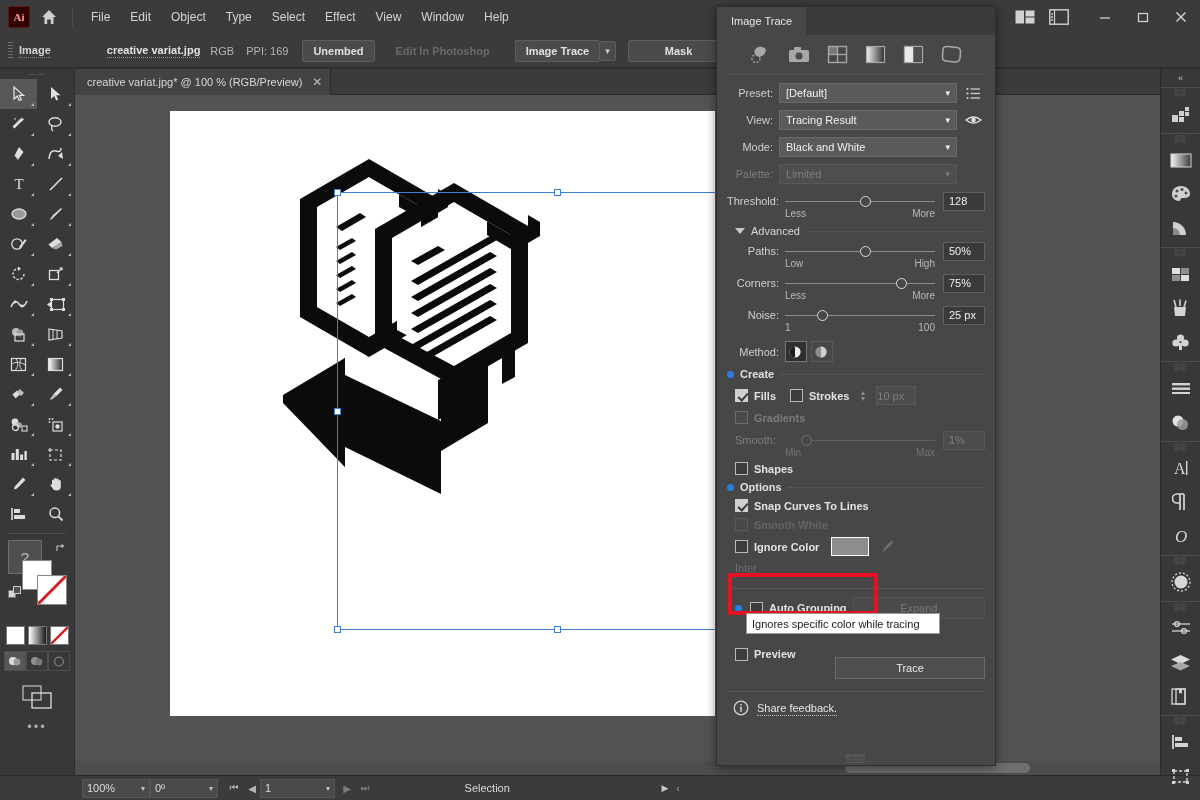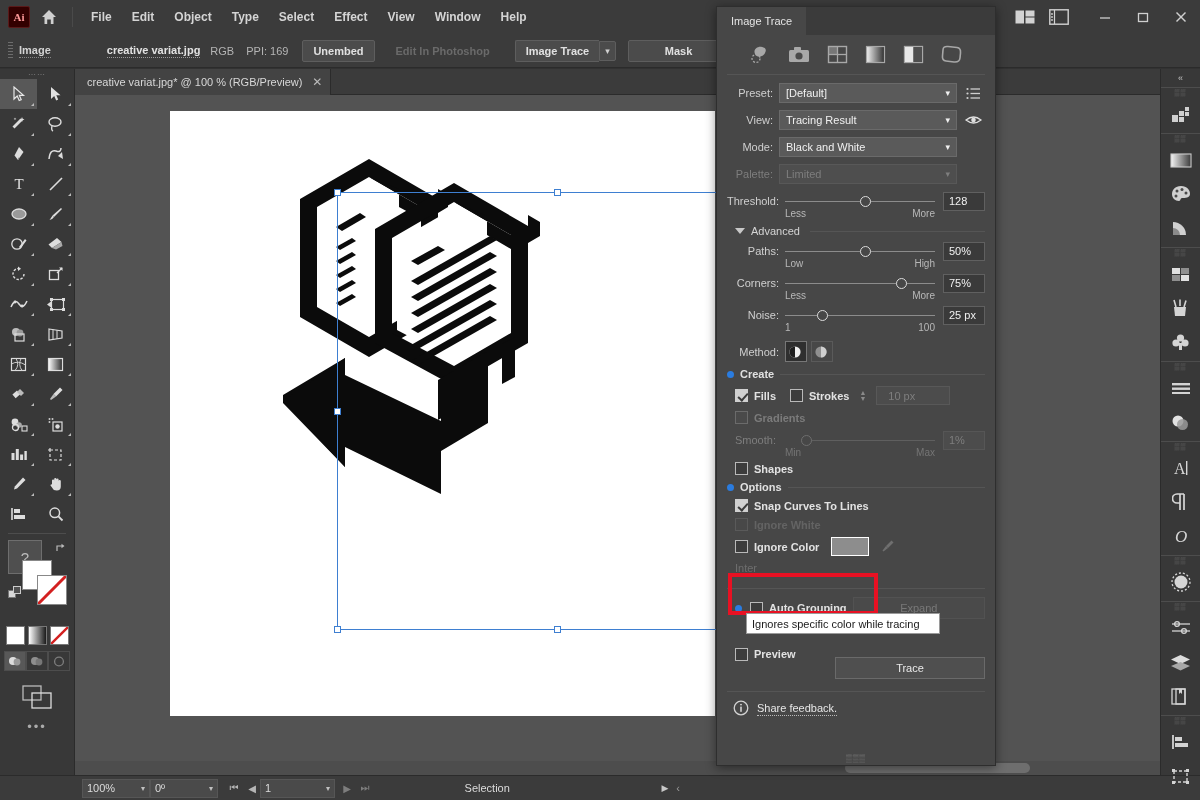--- a/index.html
+++ b/index.html
@@ -26,21 +26,21 @@
     display: flex; align-items: center; justify-content: center;
     font-family: "Liberation Serif", serif;
   }
   .home-icon {
     width: 30px; height: 34px; display: flex; align-items: center; justify-content: center;
     margin-left: 4px;
   }
   .menu-sep { width: 1px; height: 20px; background: #4a4a4a; margin: 0 8px; }
   .menu-items { display: flex; align-items: center; gap: 0px; }
   .menu-item {
-    padding: 4px 10px; font-size: 12px; color: #d4d4d4; cursor: default; font-weight: bold;
+    padding: 4px 10px; font-size: 12px; color: #d4d4d4; cursor: default;
   }
   .menubar-right {
     position: absolute; right: 0; top: 0; height: 34px;
     display: flex; align-items: center;
   }
   .mb-icon {
     width: 34px; height: 34px; display: flex; align-items: center; justify-content: center;
   }
   .win-btn {
     width: 38px; height: 34px; display: flex; align-items: center; justify-content: center;
@@ -229,22 +229,22 @@
   .chk { width: 13px; height: 13px; border: 1px solid #b9b9b9; background: #3c3c3c; position:relative; }
   .chk.checked { background: #d0d0d0; border-color:#d0d0d0;}
   .chk.checked::after {
     content:''; position:absolute; left:3.5px; top:0.5px; width:4px; height:8px;
     border: solid #3a3a3a; border-width: 0 2px 2px 0; transform: rotate(42deg);
   }
   .chk.dim { border-color: #6b6b6b; background: #4a4a4a; }
   .cblabel { font-size:11px; color:#e2e2e2; font-weight: bold;}
   .cblabel.dim { color:#7b7b7b; }
   .stepper { display:flex; flex-direction:column; gap:1px; margin-left:4px; color:#8a8a8a; font-size:7px; line-height:6px;}
-  .strokebox { width: 74px; height:19px; background:#4c4c4c; border:1px solid #585858; color:#7e7e7e;
-     display:flex; align-items:center; padding:0 11px; font-size:11px; margin-left:4px;}
+  .strokebox { width: 40px; height:19px; background:#4c4c4c; border:1px solid #585858; color:#7e7e7e;
+     display:flex; align-items:center; padding:0 0; font-size:11px; margin-left:4px;}
 
   .colorswatch { width: 38px; height: 19px; background: #8d8d8d; border: 1.5px solid #ffffff; margin-left: 6px;}
   .eyedrop { margin-left: 6px; }
 
   .highlight-box {
     position: absolute; left: 728px; top: 573px; width: 150px; height: 42px;
     border: 4px solid #e81123; pointer-events:none; z-index: 40;
   }
   .tooltip {
     position: absolute; left: 746px; top: 613px; width: 194px; height: 21px;
@@ -1146,21 +1146,21 @@
         <span class="sect-line"></span>
       </div>
 
       <div class="cbrow">
         <span class="chk checked"></span>
         <span class="cblabel">Snap Curves To Lines</span>
       </div>
 
       <div class="cbrow" style="opacity:.55;">
         <span class="chk dim"></span>
-        <span class="cblabel dim">Ignore White</span>
+        <span class="cblabel dim">Smooth White</span>
       </div>
 
       <div class="cbrow">
         <span class="chk"></span>
         <span class="cblabel">Ignore Color</span>
         <span class="colorswatch"></span>
         <span class="eyedrop">
           <svg width="14" height="14" viewBox="0 0 14 14">
               <path d="M10.5 1.5 L12.5 3.5 L7 9 L5 7 Z" fill="#6f6f6f"></path>
               <path d="M5 7 L7 9 L2.5 12.5 L1.5 11.5 Z" fill="#6f6f6f"></path>

